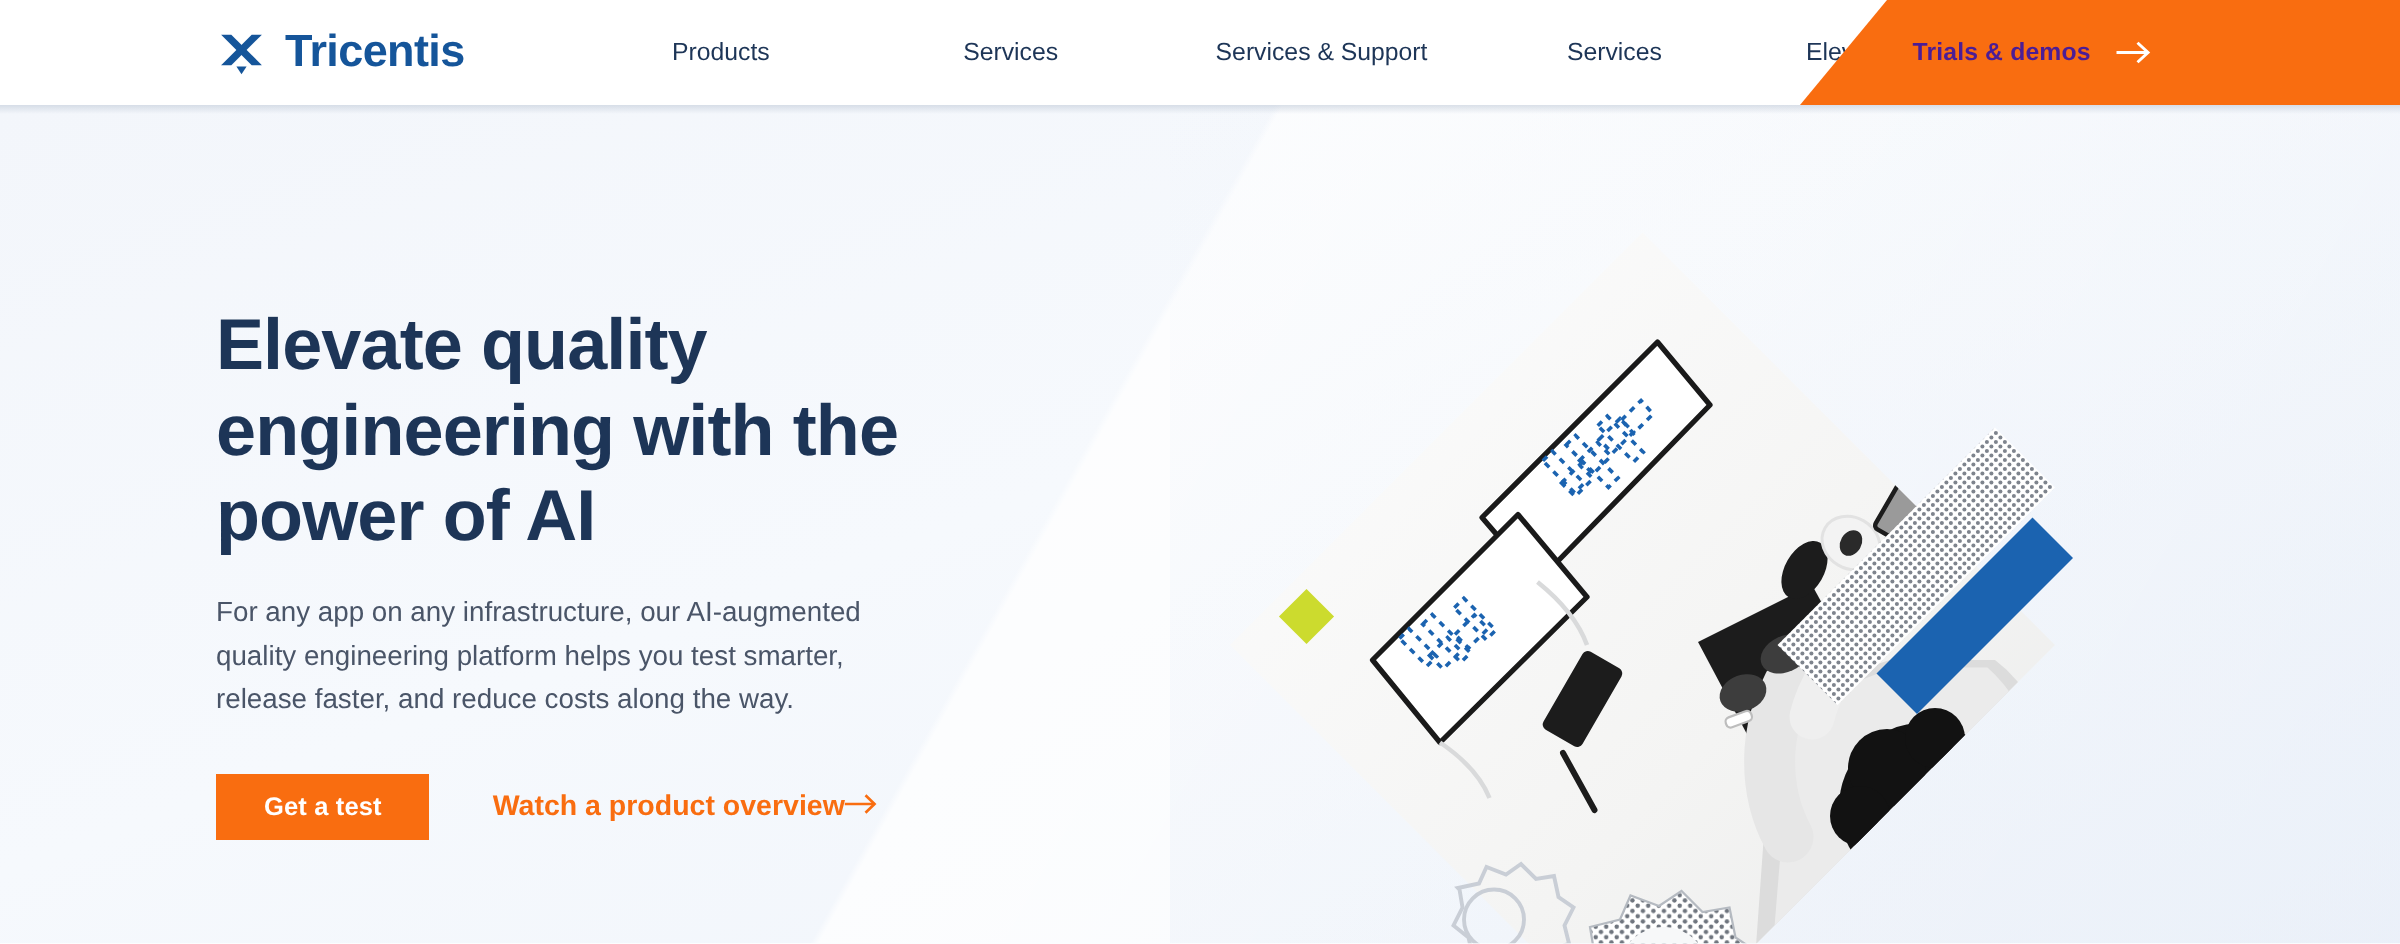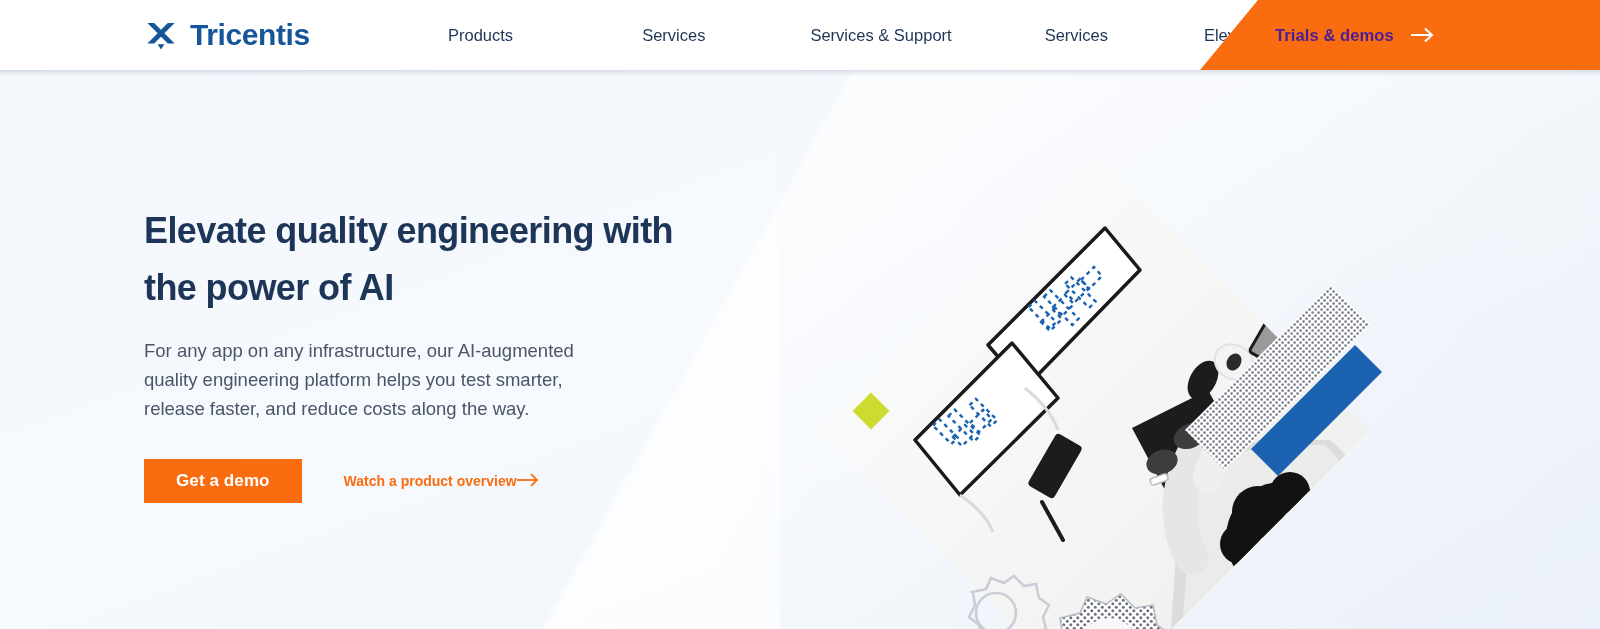--- a/index.html
+++ b/index.html
@@ -146,21 +146,21 @@
   
   .hero-copy {
     position: absolute;
     left: 144px;
     top: 132px;
     width: 620px;
     z-index: 10;
   }
   .hero-title {
     color: #1D3557;
-    font-size: 36px;
+    font-size: 48px;
     line-height: 57px;
     font-weight: 700;
     letter-spacing: -0.6px;
     max-width: 530px;
   }
   .hero-sub {
     margin-top: 20px;
     color: #4a5568;
     font-size: 18.5px;
     line-height: 29px;
@@ -180,21 +180,21 @@
     border: none;
     height: 44px;
     padding: 0 32px;
     cursor: pointer;
     font-family: "Liberation Sans", sans-serif;
     letter-spacing: 0.1px;
   }
   .btn-link {
     margin-left: 42px;
     color: #F96D10;
-    font-size: 14px;
+    font-size: 19px;
     font-weight: 700;
     display: flex;
     align-items: center;
     gap: 0;
     cursor: pointer;
     text-decoration: none;
     white-space: nowrap;
   }
 
   
@@ -386,21 +386,21 @@
           <circle cx="299" cy="508" r="30" fill="#f7f8f9"></circle>
         </g>
       </svg>
     </div>
 
     <div class="hero-copy">
       <h1 class="hero-title">Elevate quality engineering with the power of AI</h1>
       <p class="hero-sub">For any app on any infrastructure, our AI-augmented quality engineering platform helps you test smarter, release faster, and reduce costs along the way.</p>
 
       <div class="hero-actions">
-        <button class="btn-primary">Get a demo</button>
+        <button class="btn-primary">Get a test</button>
         <a class="btn-link">
           <span>Watch a product overview</span>
           <span>
             <svg width="24" height="14" viewBox="0 0 24 14" aria-hidden="true">
               <line x1="0" y1="7" x2="20" y2="7" stroke="#F96D10" stroke-width="1.8"></line>
               <polyline points="14,1.2 20,7 14,12.8" fill="none" stroke="#F96D10" stroke-width="1.8"></polyline>
             </svg>
           </span>
         </a>
       </div>

